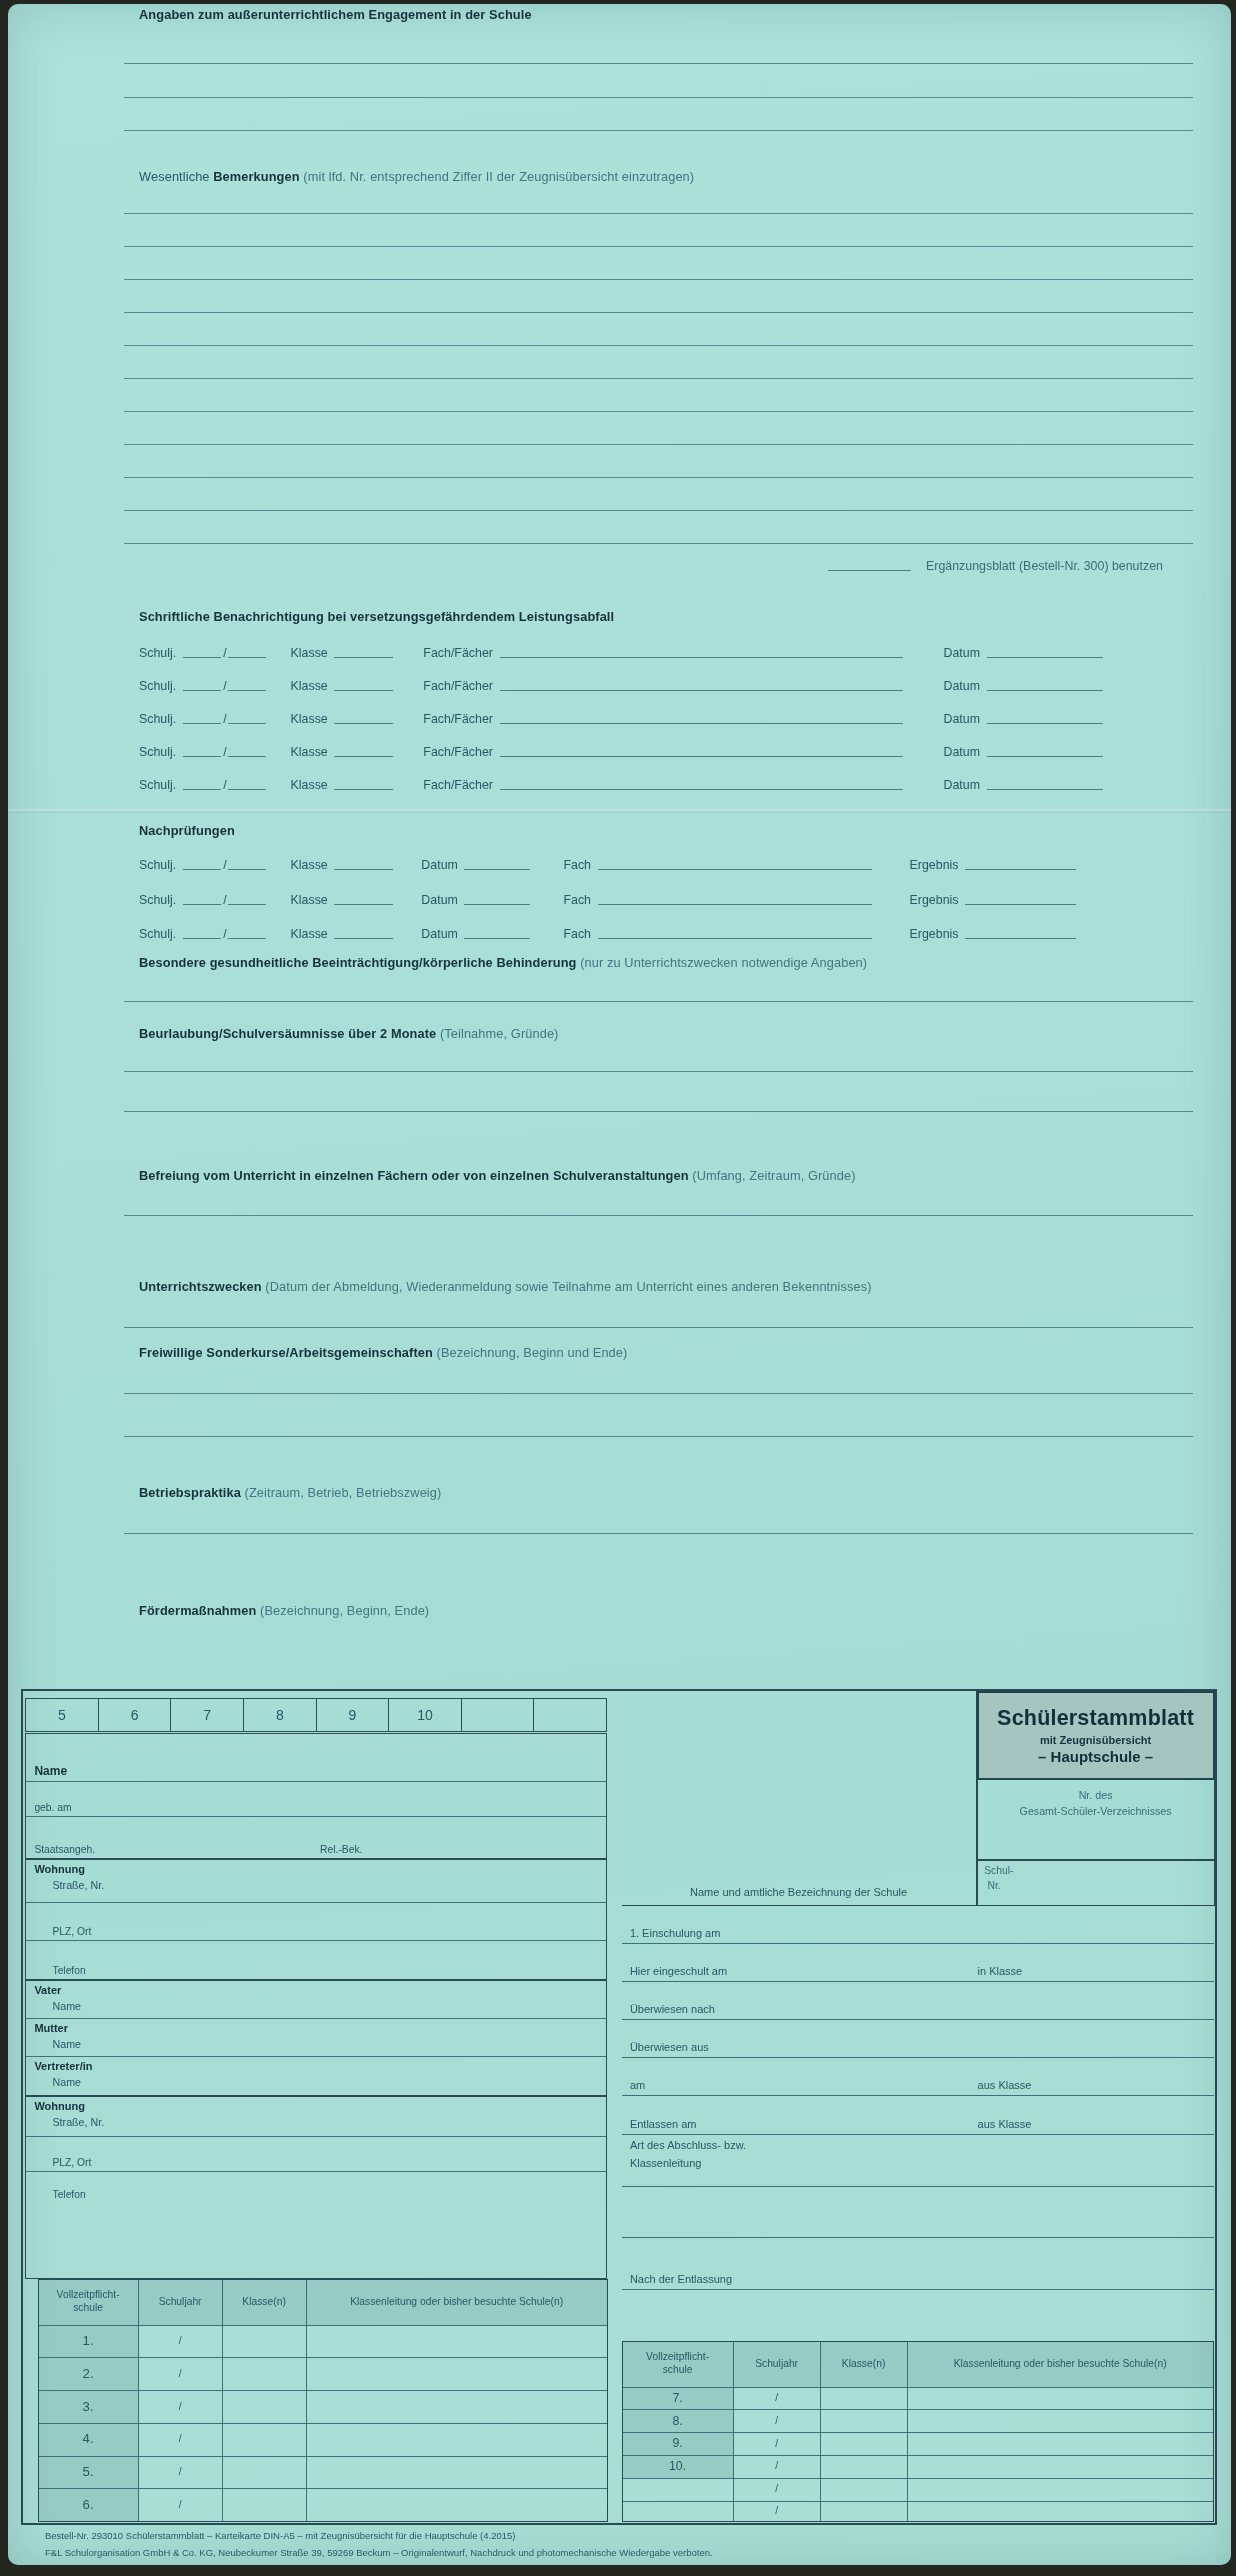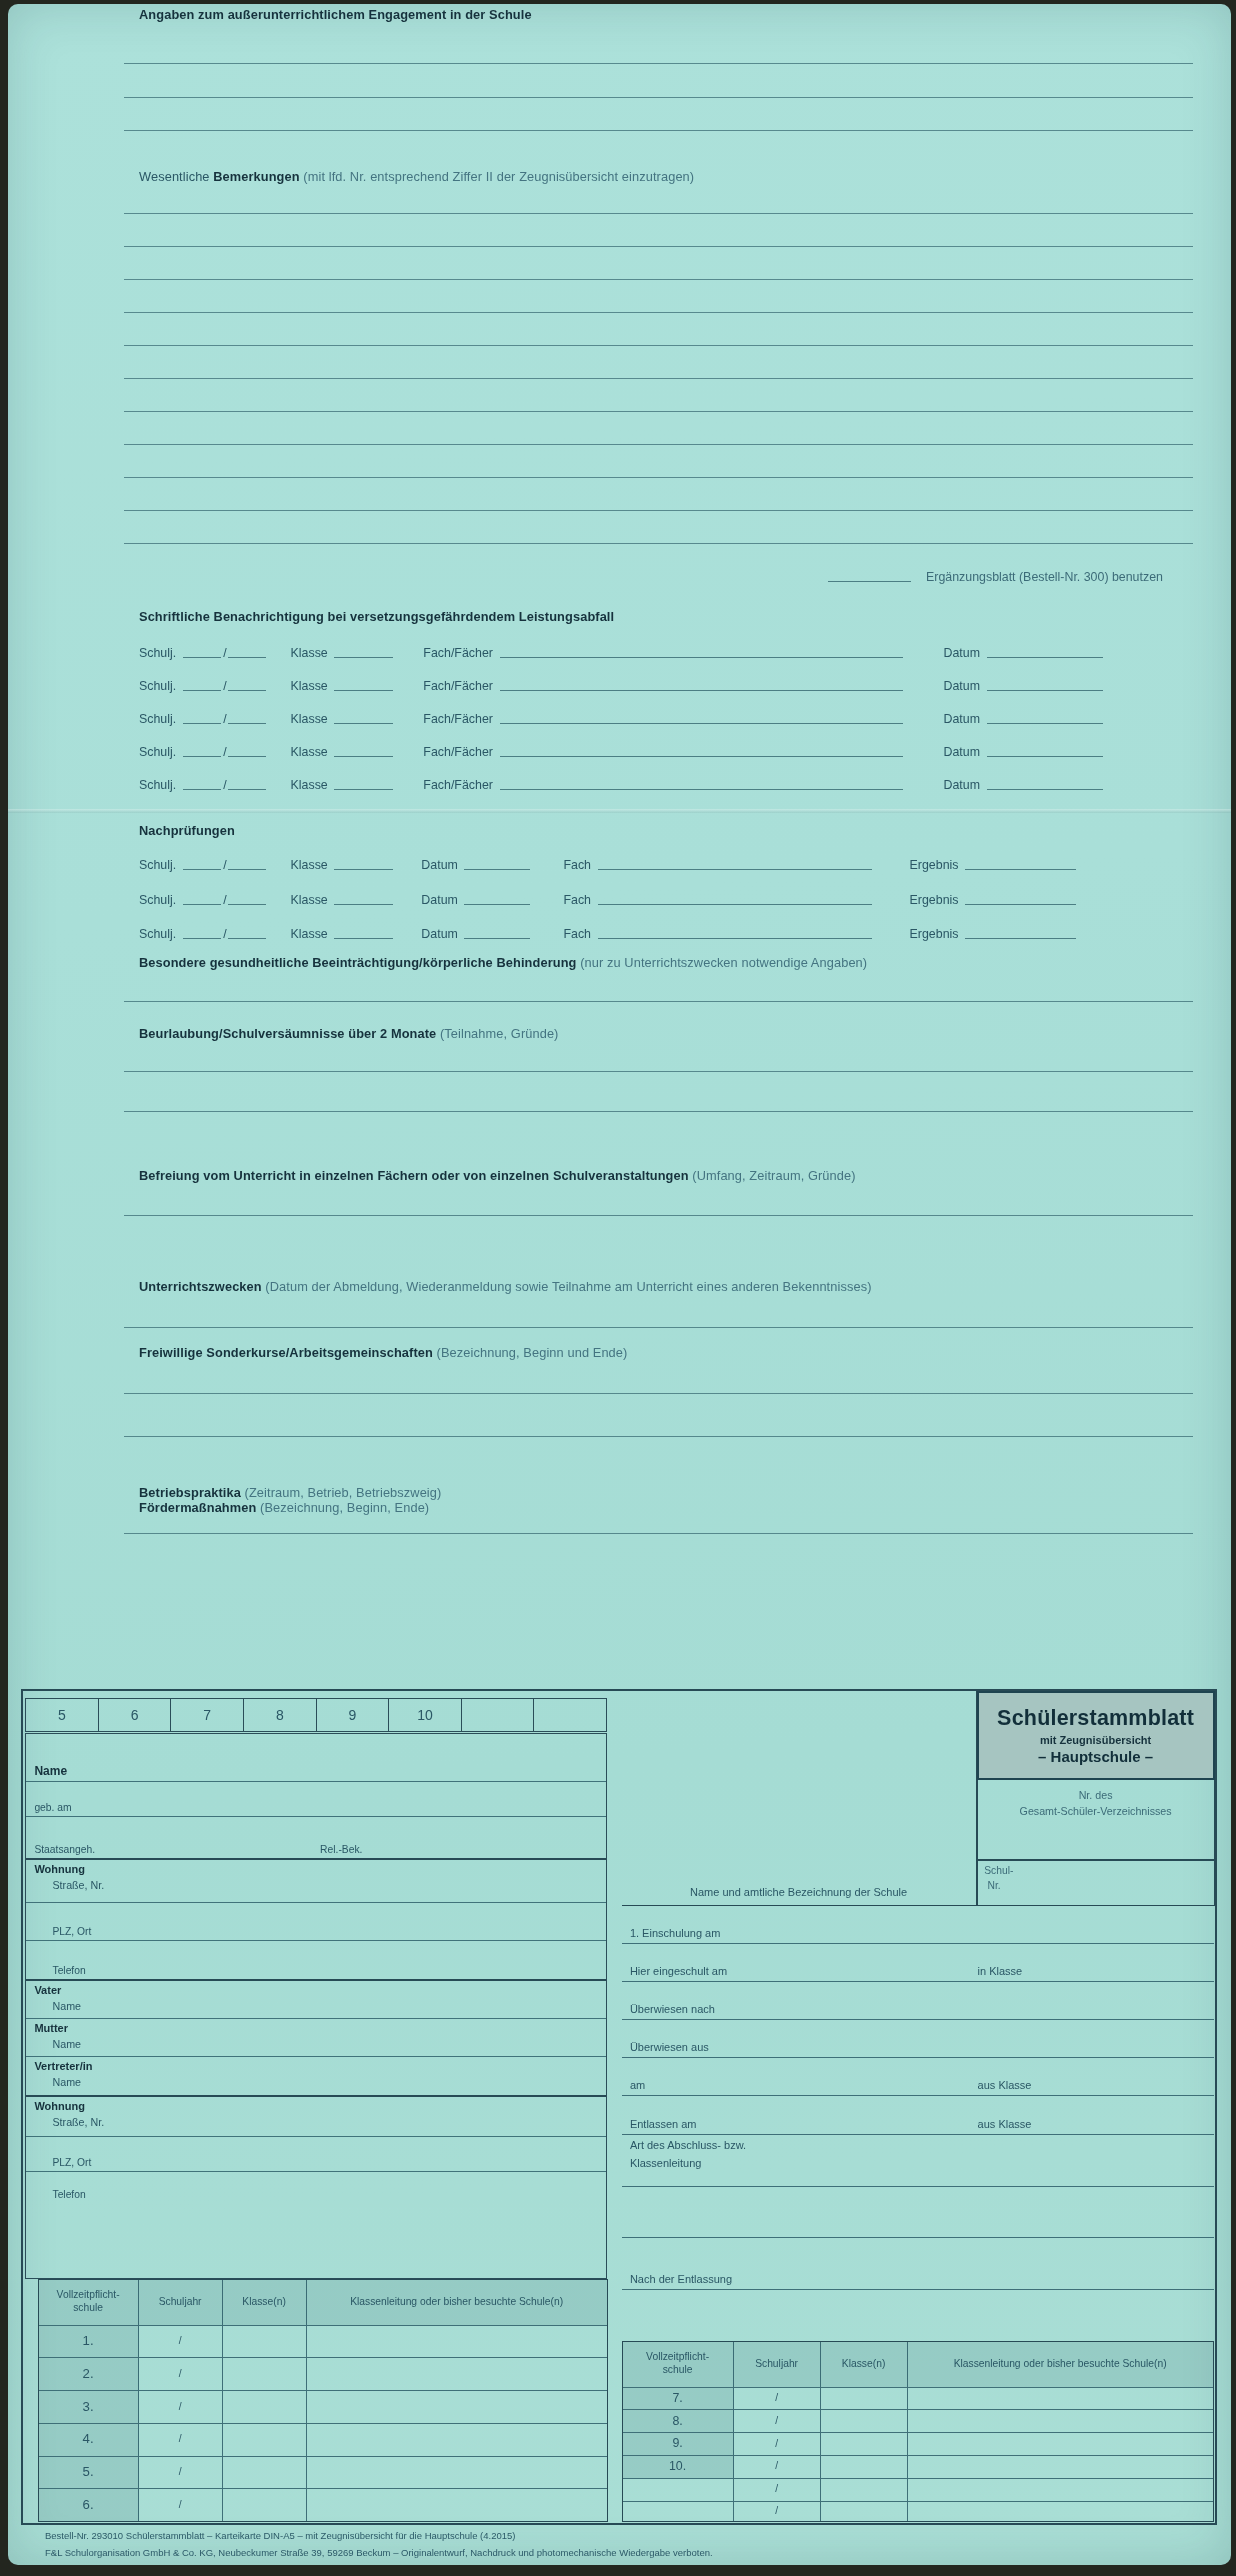--- a/index.html
+++ b/index.html
@@ -23,21 +23,21 @@
     opacity:.6;
   }
   .rule { position:absolute; height:0; border-bottom:1.3px solid rgba(36,84,96,0.62); }
   .h1 { position:absolute; font-size:12.8px; font-weight:700; color:#16323d; letter-spacing:0.1px; white-space:nowrap; }
   .note { font-weight:400; color:#447481; }
   .lead { font-weight:400; color:#2a5765; }
   .frow { position:absolute; display:flex; align-items:flex-end; font-size:12.4px; color:#2a5765; white-space:nowrap; }
   .frow .lab { margin-bottom:0; }
   .wl { display:inline-block; height:0.8px; border-bottom:1.4px solid rgba(36,84,96,0.7); margin:0 0 2.5px 6.6px; }
   .slash { margin:0 0.8px 0 2.5px; }
-  .erg { position:absolute; display:flex; align-items:flex-end; font-size:12.4px; color:#3c6b78;margin-top:11px; }
+  .erg { position:absolute; display:flex; align-items:flex-end; font-size:12.4px; color:#3c6b78; }
 
   
   .card {
     position:absolute; left:20.6px; top:1689px; width:1196px; height:836px;
     border:2.1px solid #274a55;
   }
   .grades { position:absolute; left:2.5px; top:6.6px; width:582px; height:34px;
     display:flex; border:1.3px solid #2a4d58; }
   .gcell { flex:1; border-right:1.2px solid #2a4d58; display:flex; align-items:center; justify-content:center;
     font-size:14px; color:#2a5765; }
@@ -237,21 +237,21 @@
 <div class="h1" style="left:139px; top:1279px"><span>Unterrichtszwecken</span> <span class="note">(Datum der Abmeldung, Wiederanmeldung sowie Teilnahme am Unterricht eines anderen Bekenntnisses)</span></div>
 <div class="rule" style="left:124px; top:1327px; width:1069px"></div>
 
 <div class="h1" style="left:139px; top:1345px"><span>Freiwillige Sonderkurse/Arbeitsgemeinschaften</span> <span class="note">(Bezeichnung, Beginn und Ende)</span></div>
 <div class="rule" style="left:124px; top:1393px; width:1069px"></div>
 <div class="rule" style="left:124px; top:1436px; width:1069px"></div>
 
 <div class="h1" style="left:139px; top:1485px"><span>Betriebspraktika</span> <span class="note">(Zeitraum, Betrieb, Betriebszweig)</span></div>
 <div class="rule" style="left:124px; top:1533px; width:1069px"></div>
 
-<div class="h1" style="left:139px; top:1500px"><span>Fördermaßnahmen</span> <span class="note">(Bezeichnung, Beginn, Ende)</span></div>
+<div class="h1" style="left:139px; top:1603px"><span>Fördermaßnahmen</span> <span class="note">(Bezeichnung, Beginn, Ende)</span></div>
 
 <div class="card">
 
   <div class="grades">
     <div class="gcell">5</div>
     <div class="gcell">6</div>
     <div class="gcell">7</div>
     <div class="gcell">8</div>
     <div class="gcell">9</div>
     <div class="gcell">10</div>

